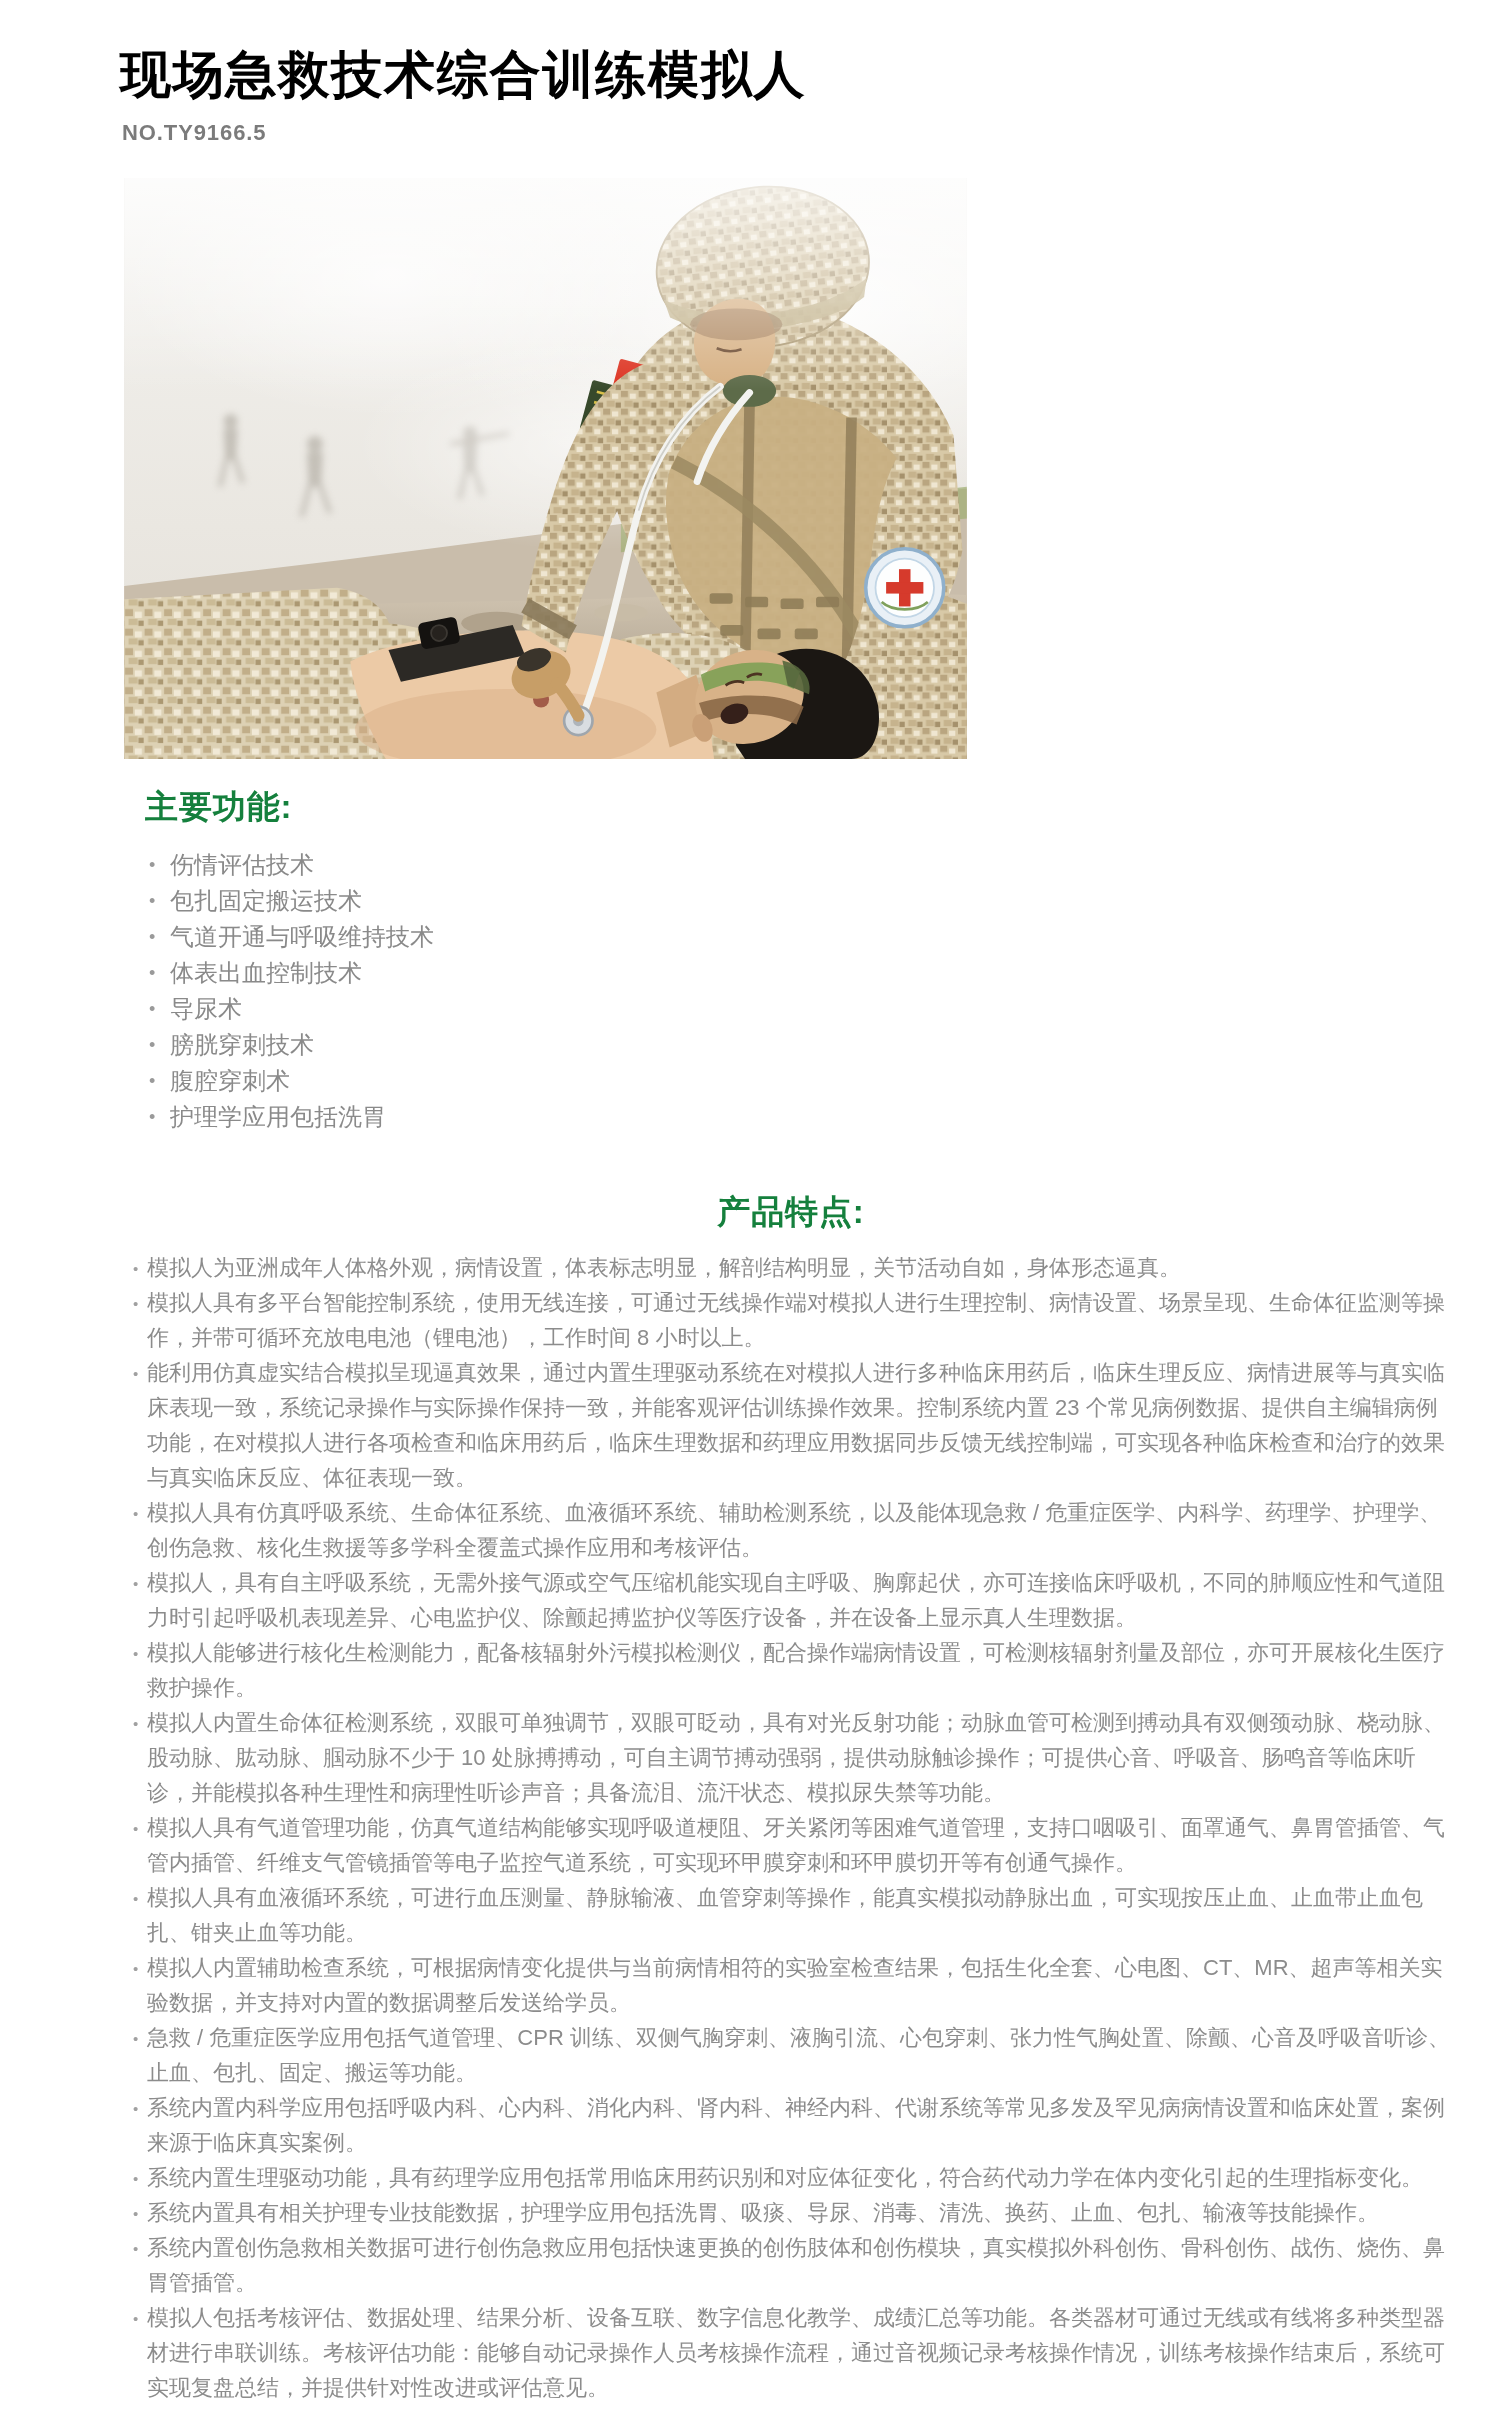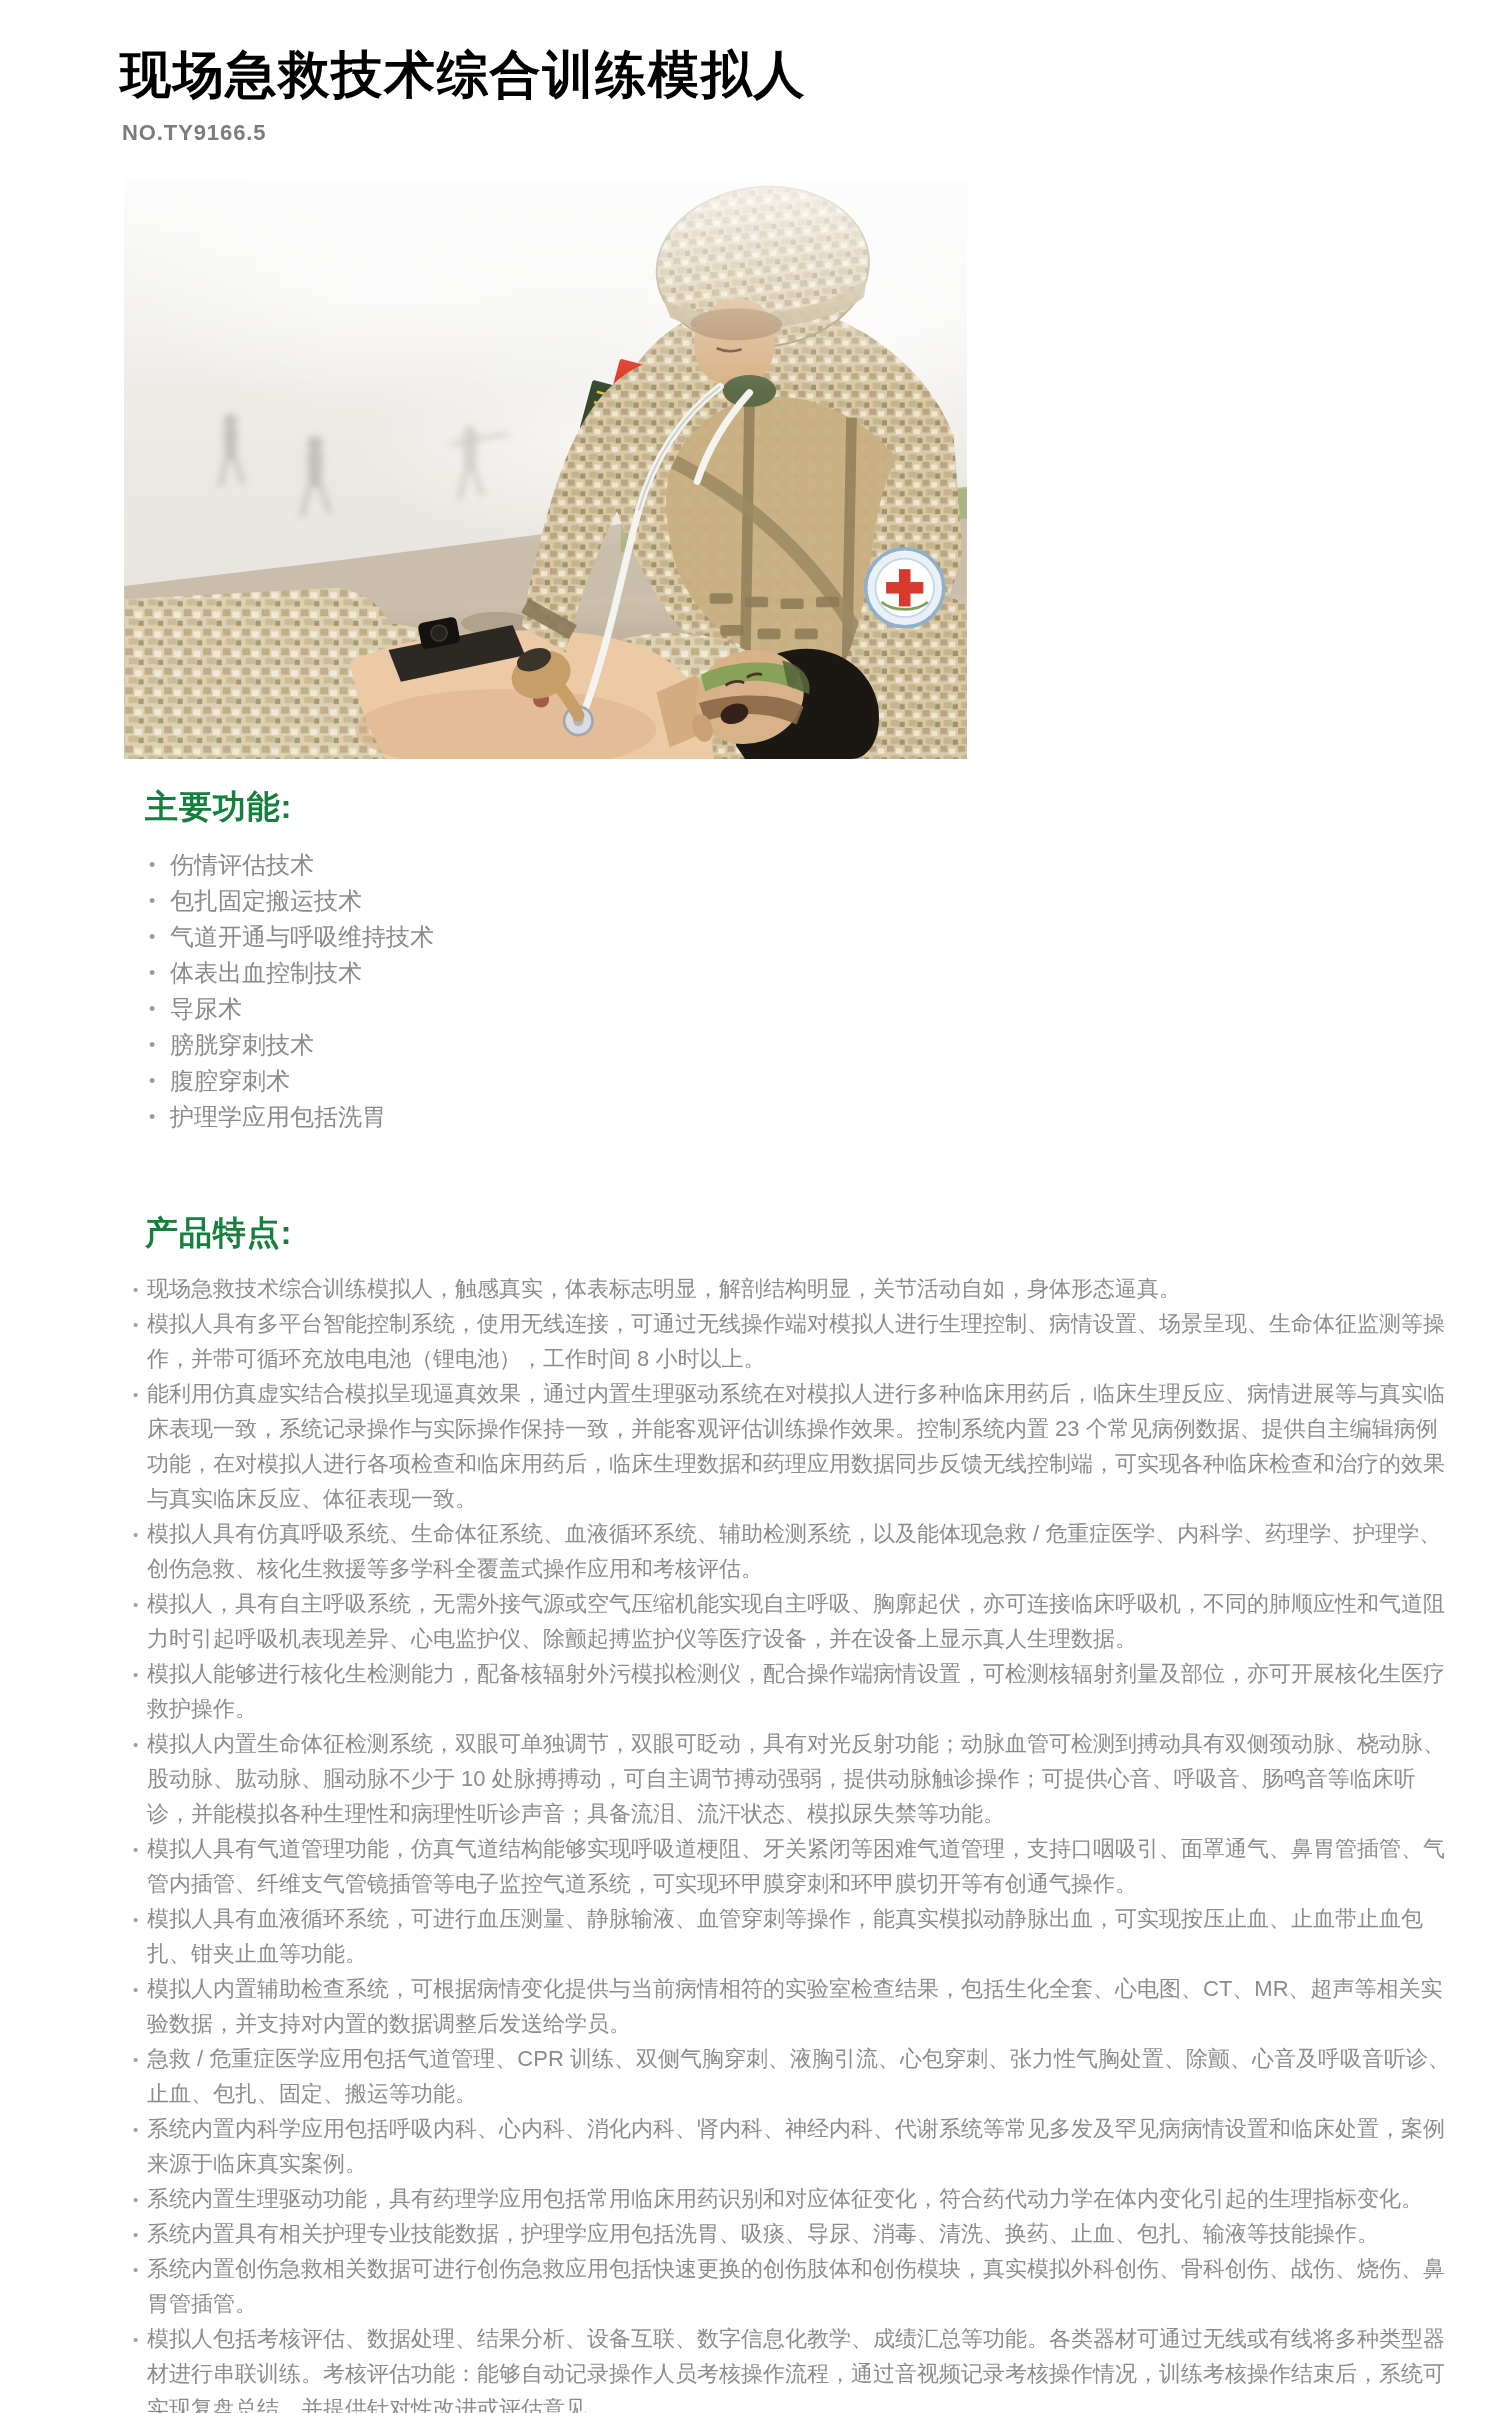--- a/index.html
+++ b/index.html
@@ -35,21 +35,21 @@
     background:#eceae6;
   }
   .section-heading{
     margin:28px 71px 0 145px;
     font-size:33px;
     line-height:39px;
     font-weight:bold;
     color:#15803d;
     letter-spacing:0.9px;
   }
-  .section-heading.features{ margin-top:78px; }
+  .section-heading.features{ margin-top:57px;text-align:center; }
   ul.main-functions{
     list-style:none;
     margin:21px 71px 0 149px;
     padding:0;
   }
   ul.main-functions li{
     position:relative;
     padding-left:21px;
     font-size:24px;
     line-height:36px;
@@ -271,21 +271,21 @@
     <li>气道开通与呼吸维持技术</li>
     <li>体表出血控制技术</li>
     <li>导尿术</li>
     <li>膀胱穿刺技术</li>
     <li>腹腔穿刺术</li>
     <li>护理学应用包括洗胃</li>
   </ul>
 
   <h2 class="section-heading features">产品特点:</h2>
   <ul class="feature-list">
-    <li>现场急救技术综合训练模拟人，触感真实，体表标志明显，解剖结构明显，关节活动自如，身体形态逼真。</li>
+    <li>模拟人为亚洲成年人体格外观，病情设置，体表标志明显，解剖结构明显，关节活动自如，身体形态逼真。</li>
     <li>模拟人具有多平台智能控制系统，使用无线连接，可通过无线操作端对模拟人进行生理控制、病情设置、场景呈现、生命体征监测等操作，并带可循环充放电电池（锂电池），工作时间 8 小时以上。</li>
     <li>能利用仿真虚实结合模拟呈现逼真效果，通过内置生理驱动系统在对模拟人进行多种临床用药后，临床生理反应、病情进展等与真实临床表现一致，系统记录操作与实际操作保持一致，并能客观评估训练操作效果。控制系统内置 23 个常见病例数据、提供自主编辑病例功能，在对模拟人进行各项检查和临床用药后，临床生理数据和药理应用数据同步反馈无线控制端，可实现各种临床检查和治疗的效果与真实临床反应、体征表现一致。</li>
     <li>模拟人具有仿真呼吸系统、生命体征系统、血液循环系统、辅助检测系统，以及能体现急救 / 危重症医学、内科学、药理学、护理学、创伤急救、核化生救援等多学科全覆盖式操作应用和考核评估。</li>
     <li>模拟人，具有自主呼吸系统，无需外接气源或空气压缩机能实现自主呼吸、胸廓起伏，亦可连接临床呼吸机，不同的肺顺应性和气道阻力时引起呼吸机表现差异、心电监护仪、除颤起搏监护仪等医疗设备，并在设备上显示真人生理数据。</li>
     <li>模拟人能够进行核化生检测能力，配备核辐射外污模拟检测仪，配合操作端病情设置，可检测核辐射剂量及部位，亦可开展核化生医疗救护操作。</li>
     <li>模拟人内置生命体征检测系统，双眼可单独调节，双眼可眨动，具有对光反射功能；动脉血管可检测到搏动具有双侧颈动脉、桡动脉、股动脉、肱动脉、腘动脉不少于 10 处脉搏搏动，可自主调节搏动强弱，提供动脉触诊操作；可提供心音、呼吸音、肠鸣音等临床听诊，并能模拟各种生理性和病理性听诊声音；具备流泪、流汗状态、模拟尿失禁等功能。</li>
     <li>模拟人具有气道管理功能，仿真气道结构能够实现呼吸道梗阻、牙关紧闭等困难气道管理，支持口咽吸引、面罩通气、鼻胃管插管、气管内插管、纤维支气管镜插管等电子监控气道系统，可实现环甲膜穿刺和环甲膜切开等有创通气操作。</li>
     <li>模拟人具有血液循环系统，可进行血压测量、静脉输液、血管穿刺等操作，能真实模拟动静脉出血，可实现按压止血、止血带止血包扎、钳夹止血等功能。</li>
     <li>模拟人内置辅助检查系统，可根据病情变化提供与当前病情相符的实验室检查结果，包括生化全套、心电图、CT、MR、超声等相关实验数据，并支持对内置的数据调整后发送给学员。</li>
     <li>急救 / 危重症医学应用包括气道管理、CPR 训练、双侧气胸穿刺、液胸引流、心包穿刺、张力性气胸处置、除颤、心音及呼吸音听诊、止血、包扎、固定、搬运等功能。</li>

